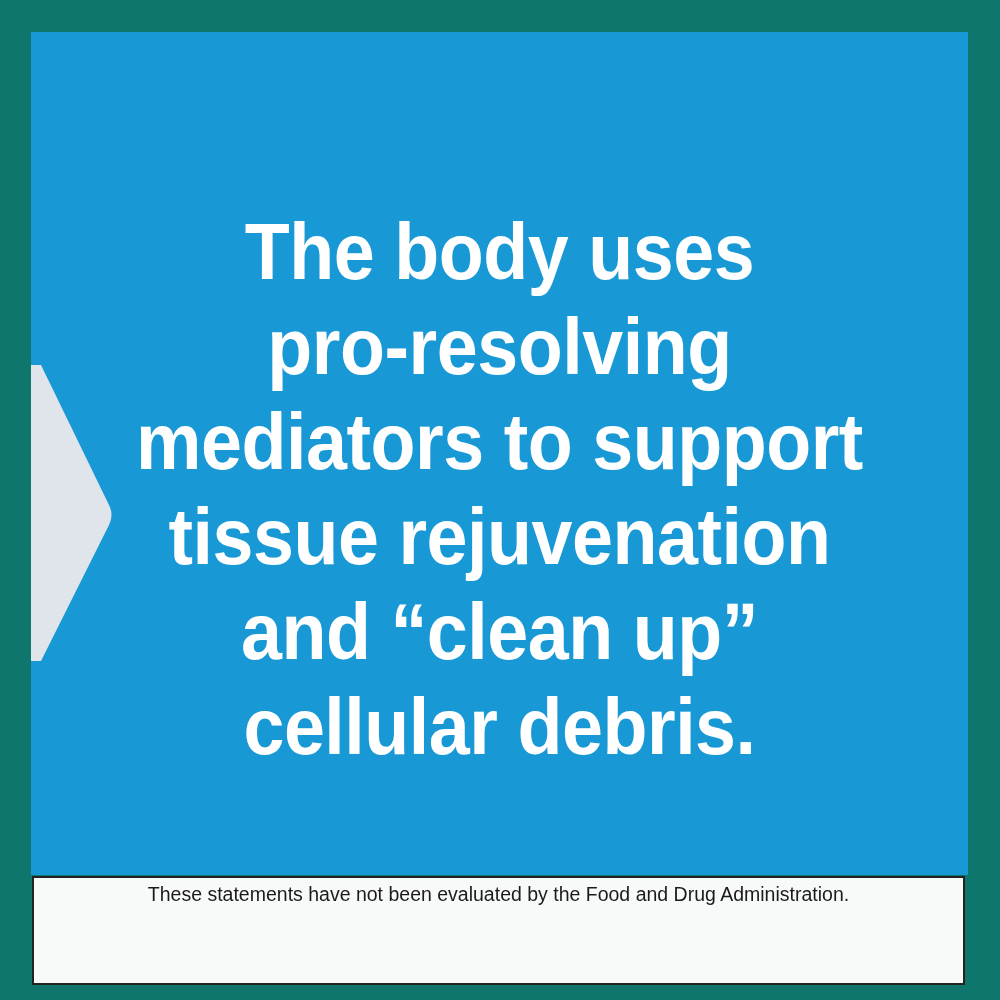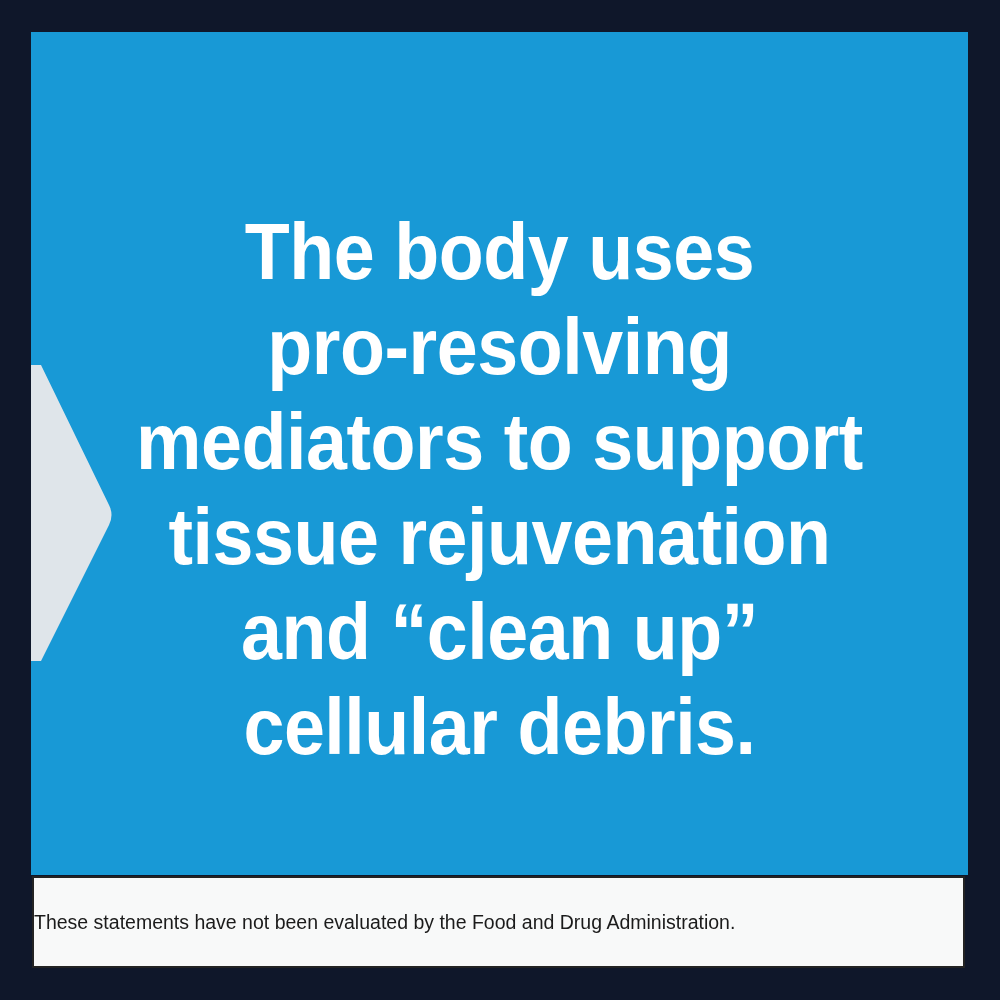--- a/index.html
+++ b/index.html
@@ -12,21 +12,21 @@
   body {
     background: #dfe5ea;
     font-family: "Liberation Sans", sans-serif;
     -webkit-font-smoothing: antialiased;
   }
 
   #canvas {
     position: relative;
     width: 1000px;
     height: 1000px;
-    background: #0f172a;
+    background: #0f766e;
   }
 
   
   #hero-panel {
     position: absolute;
     left: 31px;
     top: 32px;
     width: 937px;
     height: 843px;
     background: #1899d6;
@@ -64,25 +64,26 @@
     display: block;
     white-space: nowrap;
   }
 
   
   #disclaimer-box {
     position: absolute;
     left: 32px;
     top: 876px;
     width: 933px;
-    height: 92px;
+    height: 109px;
     box-sizing: border-box;
     background: #f8f9f9;
     border: 2px solid #232323;
     display: flex;
+    flex-direction: column;
     align-items: center;
     justify-content: flex-start;
   }
   #disclaimer-box .disclaimer-line {
     display: block;
     color: #1b1b1b;
     font-family: "Liberation Sans", sans-serif;
     font-size: 19.5px;
     line-height: 33px;
     white-space: nowrap;

